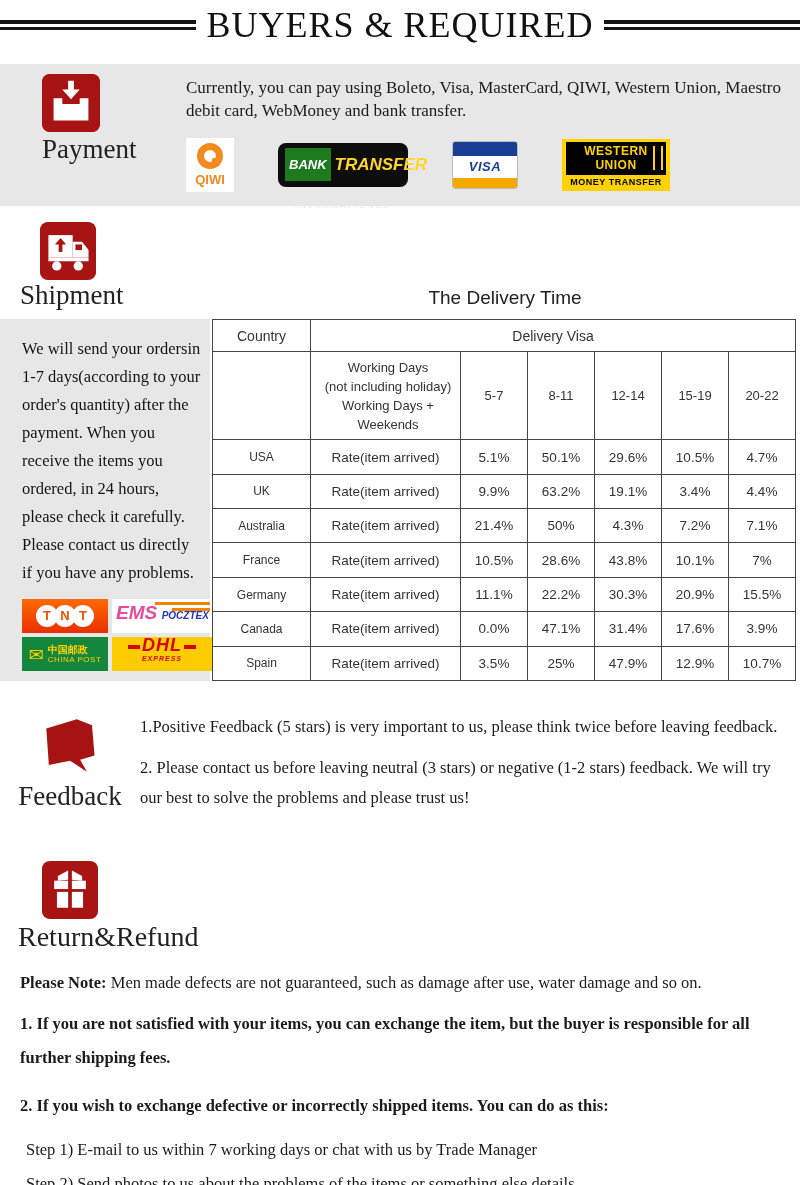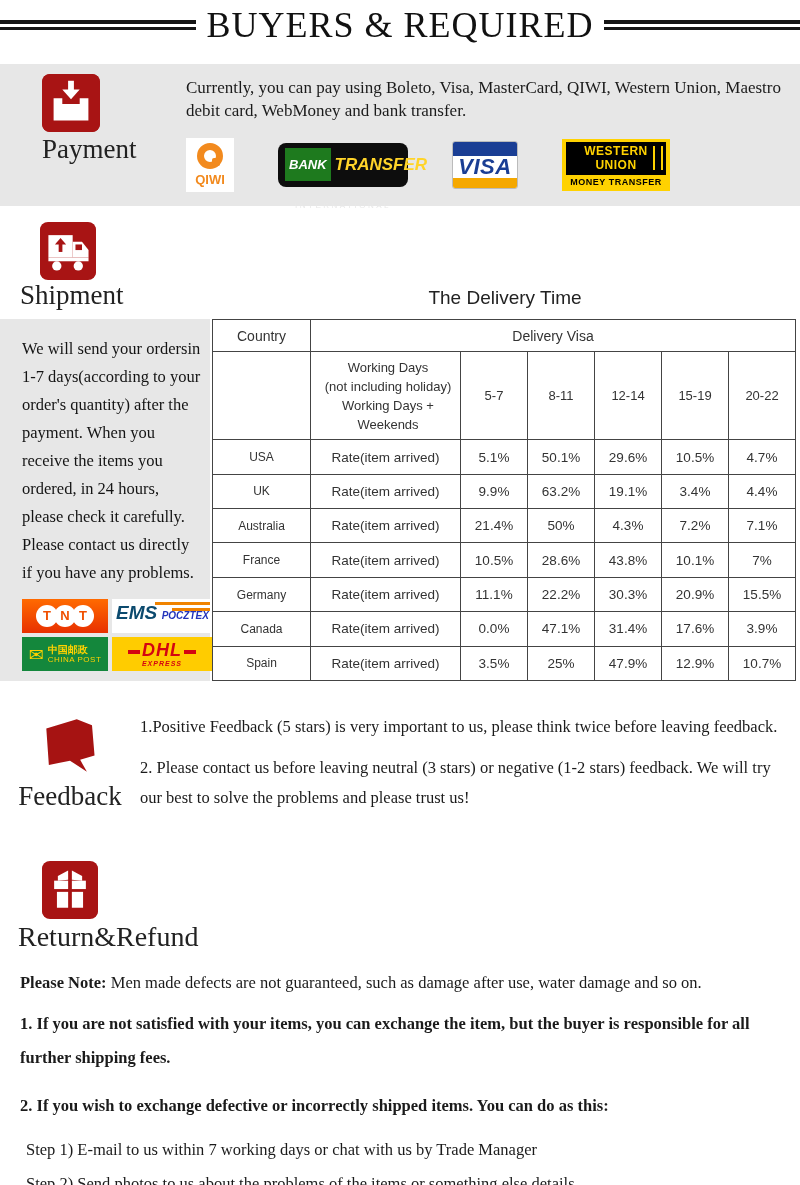--- a/index.html
+++ b/index.html
@@ -39,21 +39,21 @@
   .qiwi-word { color: #f28a1e; font-family: "Liberation Sans", sans-serif; font-weight: bold; font-size: 13px; margin-top: 3px; }
 
   .logo-bt { width: 130px; height: 44px; background: #0d0d0d; border-radius: 8px; padding: 5px 7px 0; font-family: "Liberation Sans", sans-serif; }
   .bt-row { display: flex; align-items: center; gap: 4px; }
   .bt-bank { background: #1e7a1e; color: #fff; font-weight: bold; font-size: 13px; padding: 9px 4px; font-style: italic; }
   .bt-transfer { color: #ffd429; font-weight: bold; font-style: italic; font-size: 17px; }
   .bt-intl { color: #e8e8e8; font-size: 8px; letter-spacing: 2.5px; text-align: center; margin-top: 20px; }
 
   .logo-visa { width: 66px; height: 48px; background: #fff; border: 1px solid #bbb; border-radius: 3px; overflow: hidden; font-family: "Liberation Sans", sans-serif; }
   .visa-top { height: 14px; background: #1a3e94; }
-  .visa-mid { height: 22px; text-align: center; color: #1a3e94; font-weight: bold; font-style: italic; font-size: 22px; line-height: 22px; letter-spacing: 0.5px; }
+  .visa-mid { height: 22px; text-align: center; color: #1a3e94; font-weight: bold; font-style: italic; font-size: 13px; line-height: 22px; letter-spacing: 0.5px; }
   .visa-bot { height: 12px; background: #f5a800; }
 
   .logo-wu { width: 108px; height: 52px; background: #ffd200; padding: 3px 4px 12px; font-family: "Liberation Sans", sans-serif; }
   .wu-black { background: #000; height: 33px; position: relative; padding-top: 2px; }
   .wu-black .l { color: #ffd200; font-weight: bold; font-size: 12px; line-height: 14px; text-align: center; letter-spacing: 0.5px; }
   .wu-black::after { content: ""; position: absolute; right: 3px; top: 4px; width: 6px; height: 24px;
       border-left: 2px solid #ffd200; border-right: 2px solid #ffd200; }
   .wu-mt { color: #000; font-weight: bold; font-size: 9px; text-align: center; margin-top: 2px; letter-spacing: 0.5px; }
 
   
@@ -65,31 +65,31 @@
   .delivery-title { font-family: "Liberation Sans", sans-serif; font-size: 19px; color: #222; }
 
   .delivery-row { display: flex; margin-top: 8px; }
   .note-panel { width: 210px; background: #e7e7e7; padding: 16px 6px 10px 22px; }
   .note-text { font-size: 16.5px; line-height: 28px; color: #141414; width: 180px; }
   .carrier-grid { display: grid; grid-template-columns: 86px 102px; gap: 4px; margin-top: 12px; }
 
   .logo-tnt { width: 86px; height: 34px; background: linear-gradient(#ff6a00, #e83000); display: flex; align-items: center; justify-content: center; }
   .tnt-c { width: 22px; height: 22px; background: #fff; border-radius: 50%; color: #f05000; font-family: "Liberation Sans", sans-serif; font-weight: bold; font-size: 13px; line-height: 22px; text-align: center; margin: 0 -2px; }
   .logo-ems { width: 100px; height: 34px; background: #fff; position: relative; padding: 6px 0 0 4px; font-family: "Liberation Sans", sans-serif; }
-  .ems-word { color: #0c4a6e; font-weight: bold; font-style: italic; font-size: 19px; display: inline-block; line-height: 16px; }
+  .ems-word { color: #ec4899; font-weight: bold; font-style: italic; font-size: 19px; display: inline-block; line-height: 16px; }
   .ems-pocztex { color: #2233bb; font-weight: bold; font-style: italic; font-size: 10px; display: inline-block; }
   .ems-bar1, .ems-bar2 { position: absolute; right: 2px; height: 3px; background: #f08300; }
   .ems-bar1 { top: 3px; width: 55px; }
   .ems-bar2 { top: 9px; width: 38px; }
   .logo-cp { width: 86px; height: 34px; background: #14873c; display: flex; align-items: center; justify-content: center; gap: 4px; }
   .cp-mark { color: #ffd200; font-size: 18px; font-weight: bold; font-family: "DejaVu Sans", sans-serif; }
   .cp-text { color: #ffd200; font-family: "Liberation Sans", sans-serif; }
   .cp-text .c1 { font-size: 10px; font-weight: bold; line-height: 11px; }
   .cp-text .c2 { font-size: 8px; line-height: 9px; letter-spacing: 0.5px; }
-  .logo-dhl { width: 100px; height: 34px; background: #ffcc00; text-align: center; padding-top: 5px; font-family: "Liberation Sans", sans-serif; }
+  .logo-dhl { width: 100px; height: 34px; background: #ffcc00; text-align: center; font-family: "Liberation Sans", sans-serif; }
   .dhl-word { color: #d40511; font-weight: bold; font-style: italic; font-size: 18px; line-height: 16px; letter-spacing: 1px; }
   .dhl-dash { display: inline-block; width: 12px; height: 4px; background: #d40511; vertical-align: middle; margin: 0 2px; }
   .dhl-exp { color: #d40511; font-size: 7px; font-style: italic; font-weight: bold; letter-spacing: 1px; }
 
   
   .dtable { border-collapse: collapse; font-family: "Liberation Sans", sans-serif; color: #333; margin-left: 2px; }
   .dtable td { border: 1px solid #444; text-align: center; background: #fff; }
   .c-country { width: 98px; }
   .c-rate { width: 150px; }
   .c-rng { width: 67px; }

